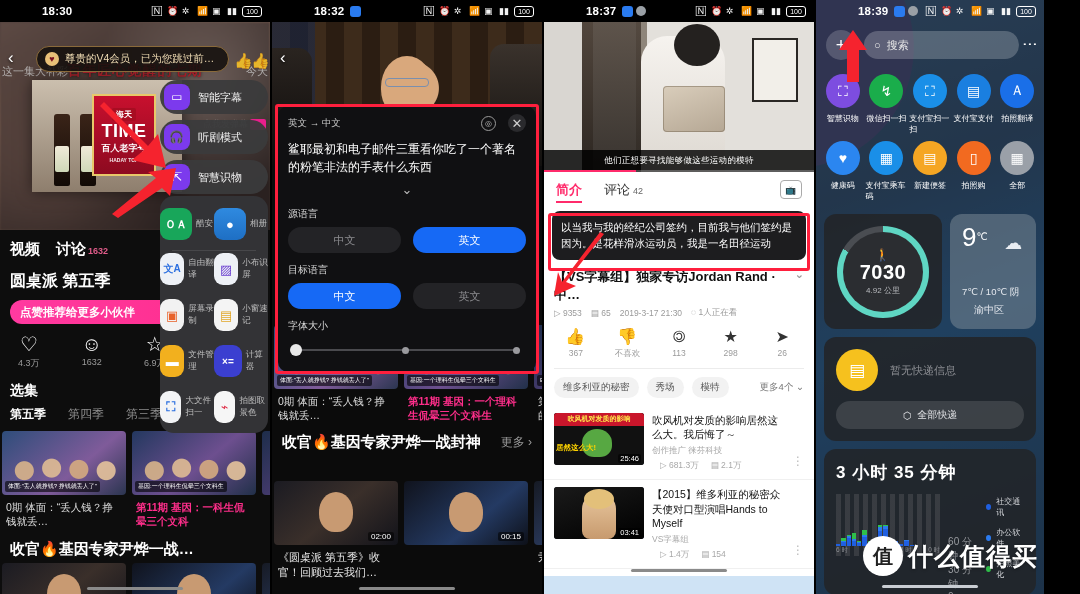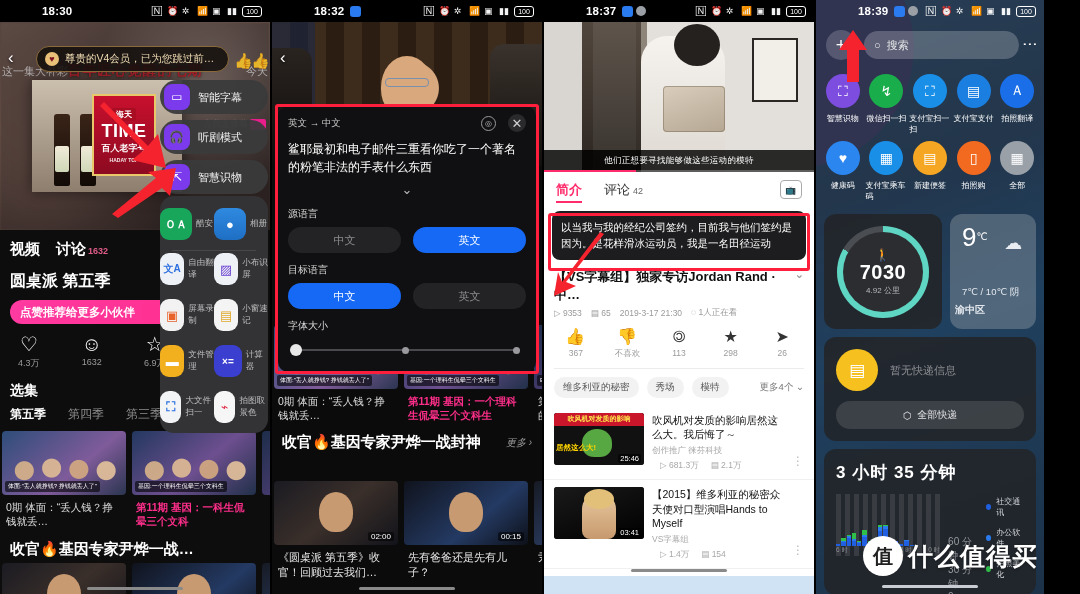--- a/index.html
+++ b/index.html
@@ -132,21 +132,21 @@
   .ep-people { position:absolute; inset:0; background:
       radial-gradient(circle at 18% 62%, #d9b48a 0 9px, transparent 10px),
       radial-gradient(circle at 40% 58%, #e0bd94 0 9px, transparent 10px),
       radial-gradient(circle at 62% 60%, #d5ab80 0 9px, transparent 10px),
       radial-gradient(circle at 84% 62%, #e6c49c 0 9px, transparent 10px); opacity:.9;}
   .ep-title { font-size:10.5px; line-height:1.35; padding:5px 4px 0; color:#ddd; }
   .ep-title.hl { color:#ff2e8b; font-weight:700; }
 
   .p1-sec2 { padding:12px 10px 4px; font-size:15px; color:#fff; font-weight:700;
      display:flex; align-items:center; gap:5px;}
-  .more-link { margin-left:auto; font-size:10px; color:#9a9a9a; font-weight:400;font-style:italic;}
+  .more-link { margin-left:auto; font-size:12px; color:#9a9a9a; font-weight:400;}
   .vid-row { display:flex; gap:6px; padding:0 0 0 2px; }
   .vcard { width:124px; flex:0 0 124px; }
   .vthumb { width:100%; height:64px; border-radius:4px; position:relative; overflow:hidden;
      background:linear-gradient(140deg,#1b1b22,#3a2f2a 50%,#12131a);}
   .vthumb.v2 { background:linear-gradient(140deg,#10131d,#243a63 60%,#0d1018);}
   .vthumb.v3 { background:linear-gradient(140deg,#161a24,#2d3f66 55%,#101420);}
   .vface { position:absolute; left:50%; top:48%; transform:translate(-50%,-50%);
      width:34px;height:40px; border-radius:50% 50% 45% 45%; background:#c89a72; }
   .vdur { position:absolute; right:4px; bottom:4px; font-size:8px; color:#fff;
      background:rgba(0,0,0,.55); padding:0 3px; border-radius:2px;}
@@ -304,21 +304,21 @@
      justify-content:center; z-index:2; color:#fff;}
   .ring-walk { font-size:12px; margin-bottom:-1px;}
   .ring-num { font-size:20px; font-weight:700; letter-spacing:.5px;}
   .ring-km { font-size:8px; color:#b9bbbf; margin-top:1px;}
   .card-weather { flex:1; height:115px; background:rgba(120,134,148,.55); padding:10px 12px;
      position:relative; color:#fff;}
   .w-temp { font-size:26px; font-weight:300; line-height:1;}
   .w-unit { font-size:10px; vertical-align:super; }
   .w-cloud { position:absolute; right:14px; top:18px; font-size:18px; color:#e9edf2;}
   .w-range { position:absolute; left:12px; bottom:30px; font-size:9.5px; color:#e4e8ee;}
-  .w-city { position:absolute; left:5px; bottom:12px; font-size:10px; color:#e4e8ee;font-weight:bold;}
+  .w-city { position:absolute; left:24px; bottom:12px; font-size:10px; color:#e4e8ee;}
   .card-express { margin-top:8px; padding:12px; display:flex; flex-direction:column; gap:10px;}
   .ex-row { display:flex; align-items:center; gap:12px; }
   .ex-ico { width:42px;height:42px;border-radius:50%; background:#f6c11e;
      display:flex;align-items:center;justify-content:center; font-size:17px; color:#fff;}
   .ex-txt { font-size:11px; color:#8c8e93;}
   .ex-btn { height:28px; border-radius:14px; background:rgba(255,255,255,.12);
      display:flex; align-items:center; justify-content:center; gap:6px;
      font-size:10px; color:#e2e3e6;}
   .card-usage { margin-top:8px; padding:12px 12px 10px; }
   .u-title { font-size:17px; color:#fff; font-weight:700; letter-spacing:1px;}
@@ -658,21 +658,20 @@
           <div class="vface"></div>
           <span class="vdur">02:00</span>
         </div>
         <div class="vtitle">《圆桌派 第五季》收官！回顾过去我们…</div>
       </div>
       <div class="vcard">
         <div class="vthumb v2">
           <div class="vface"></div>
           <span class="vdur">00:15</span>
         </div>
-        <div class="vtitle">先有爸爸还是先有儿子？</div>
       </div>
       <div class="vcard">
         <div class="vthumb v3">
           
         </div>
         <div class="vtitle">尹烨：有没志？</div>
       </div>
     </div>
 
     <div class="homebar"></div>

